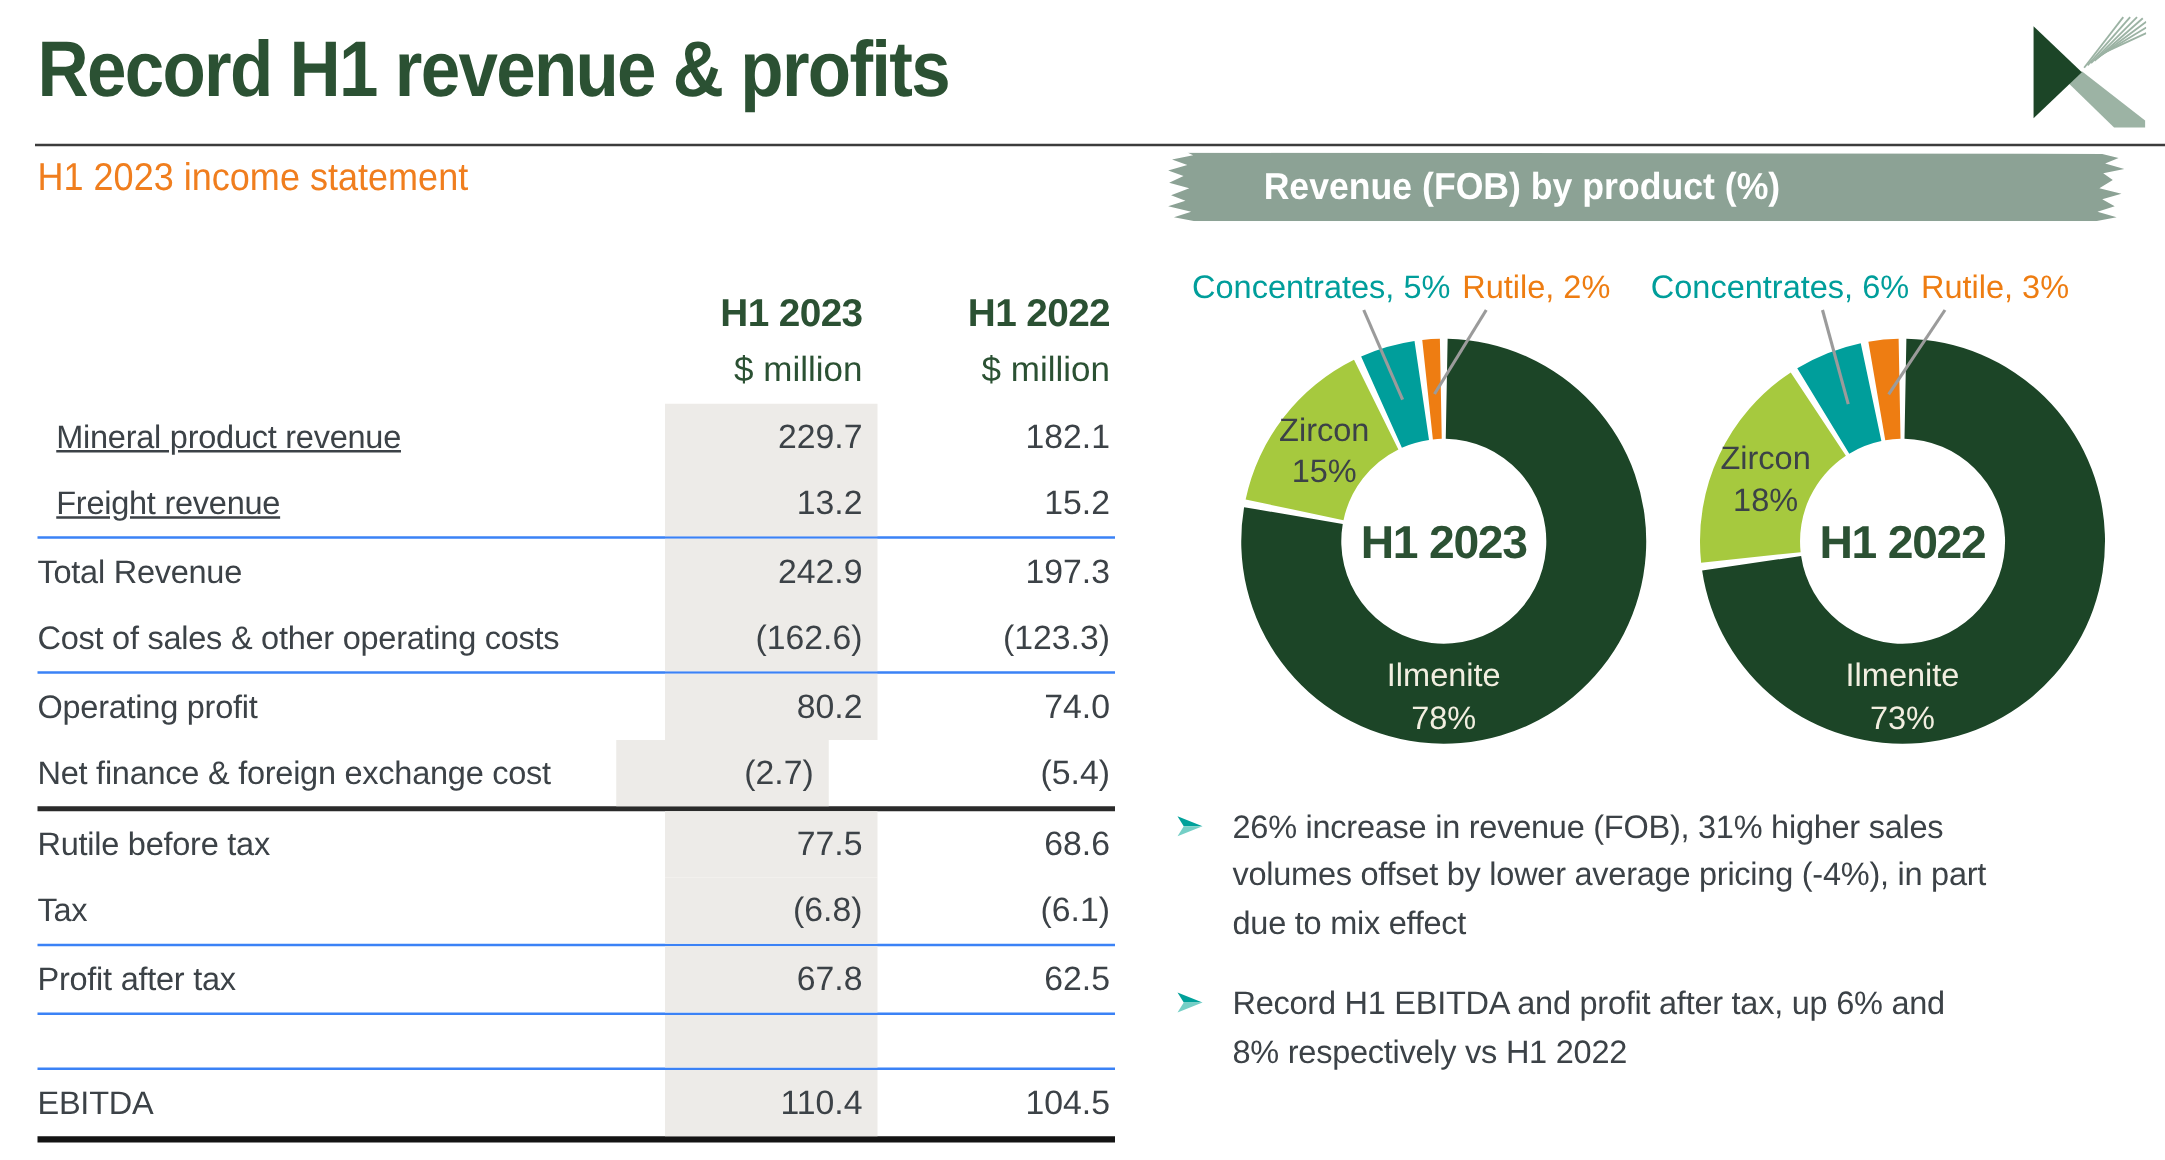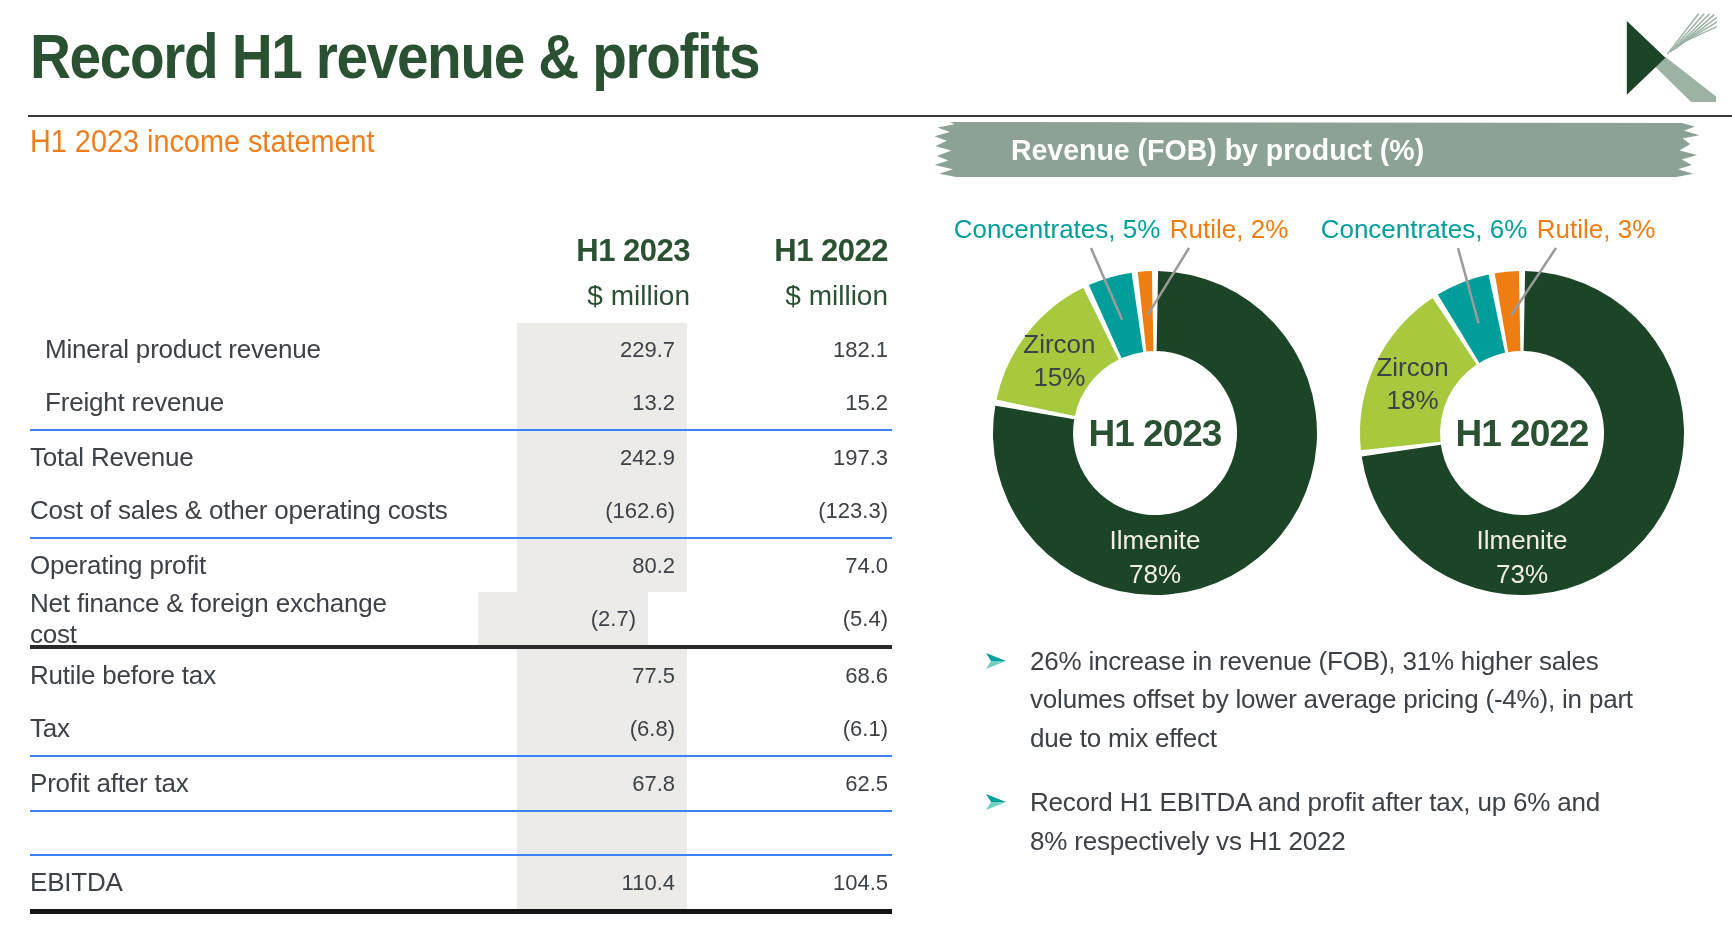--- a/index.html
+++ b/index.html
@@ -18,44 +18,44 @@
   
   .income-table{position:absolute;left:30px;top:205px;width:862px;}
   .trow{display:flex;align-items:center;height:53px;}
   .trow.spacer{height:42px;}
   .th1{height:64px;align-items:flex-end;}
   .th2{height:54px;}
   .rule-thin{border-bottom:2px solid #3b82f6;}
   .rule-medium{border-bottom:4px solid #2a2a2a;gap:39px;}
   .rule-thick{border-bottom:5px solid #141414;}
   .tlabel{flex:1;font-size:26px;color:#3c4247;letter-spacing:-0.2px;}
-  .tlabel.indent{padding-left:15px;}
-  .tval{width:170px;text-align:right;font-size:22px;color:#3c4247;}
+  .tlabel.indent{padding-left:15px;text-decoration:underline;}
+  .tval{width:170px;text-align:right;font-size:27px;color:#3c4247;}
   .tval.band{background:#edebe8;align-self:stretch;display:flex;align-items:center;
              justify-content:flex-end;padding-right:12px;box-sizing:border-box;}
-  .tval.v2{width:190px;padding-right:4px;box-sizing:border-box;margin-left:15px;}
+  .tval.v2{width:190px;padding-right:4px;box-sizing:border-box;}
   .hval{width:170px;text-align:right;font-weight:700;font-size:31px;color:#2b5133;
         padding-right:12px;box-sizing:border-box;letter-spacing:-0.5px;}
   .hval.w2{width:190px;padding-right:4px;}
   .huval{width:170px;text-align:right;font-size:28px;color:#2b5133;padding-right:12px;box-sizing:border-box;}
   .huval.w2{width:190px;padding-right:4px;}
 
   
   .banner{position:absolute;left:933px;top:122px;width:768px;height:55px;background:#8ca295;
           clip-path:polygon(2.2% 0%,97.5% 2%,99.2% 8%,97.8% 16%,99.8% 24%,97.6% 30%,98.6% 40%,
             97.2% 52%,99.5% 60%,97.5% 68%,98.8% 78%,97% 86%,99% 94%,96.8% 100%,3% 100%,0.8% 94%,
             2.6% 86%,0.2% 78%,2% 70%,0.5% 62%,2.4% 52%,0.3% 44%,1.8% 34%,0.2% 26%,2.2% 18%,0.6% 10%,2.8% 4%);}
   .banner span{display:inline-block;padding-left:82px;line-height:55px;font-size:30px;font-weight:700;
           color:#ffffff;white-space:nowrap;transform:scaleX(0.95);transform-origin:left center;}
 
   .donut-svg{position:absolute;width:422px;height:405px;top:198px;}
   #donut1{left:945px;}
   #donut2{left:1312px;}
 
-  .bullets{position:absolute;left:984px;top:642px;width:660px;}
+  .bullets{position:absolute;left:940px;top:642px;width:660px;}
   .bullet{display:flex;gap:22px;margin-bottom:26px;}
   .bullet .arrow{flex:0 0 24px;margin-top:7px;}
   .bullet .btext{font-size:26px;line-height:1.48;color:#3c4247;letter-spacing:-0.2px;}
 </style>
 </head>
 <body>
 
 <div class="slide">
 
   <h1 class="title">Record H1 revenue &amp; profits</h1>

